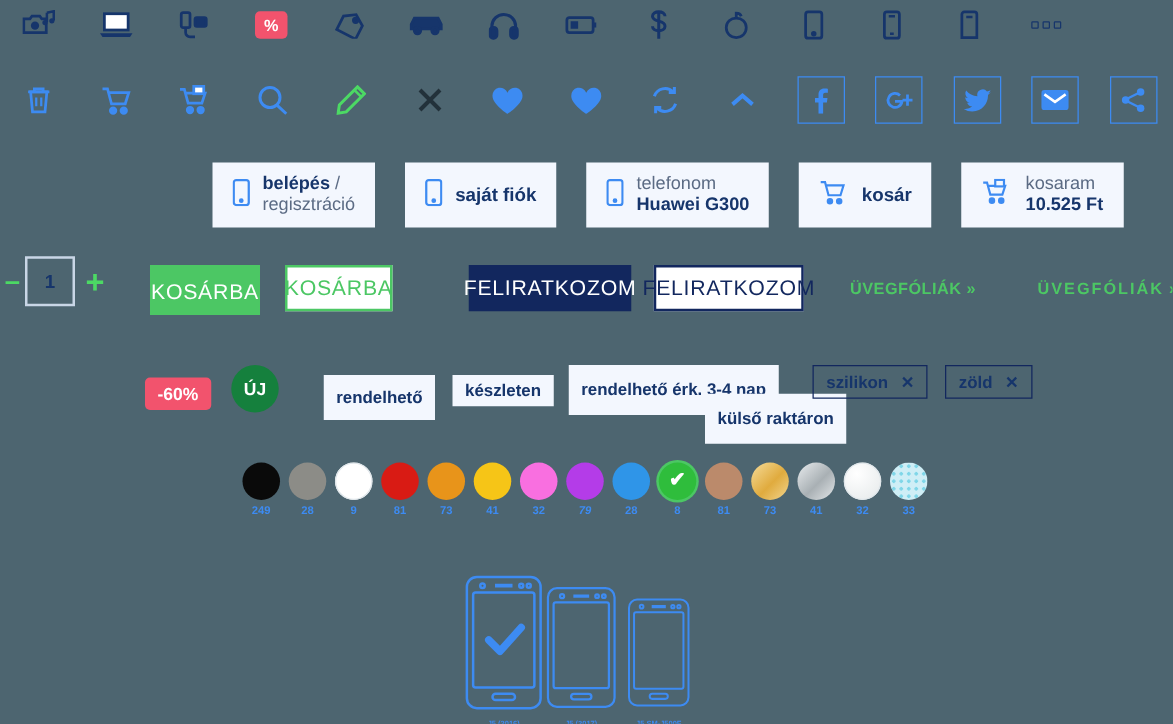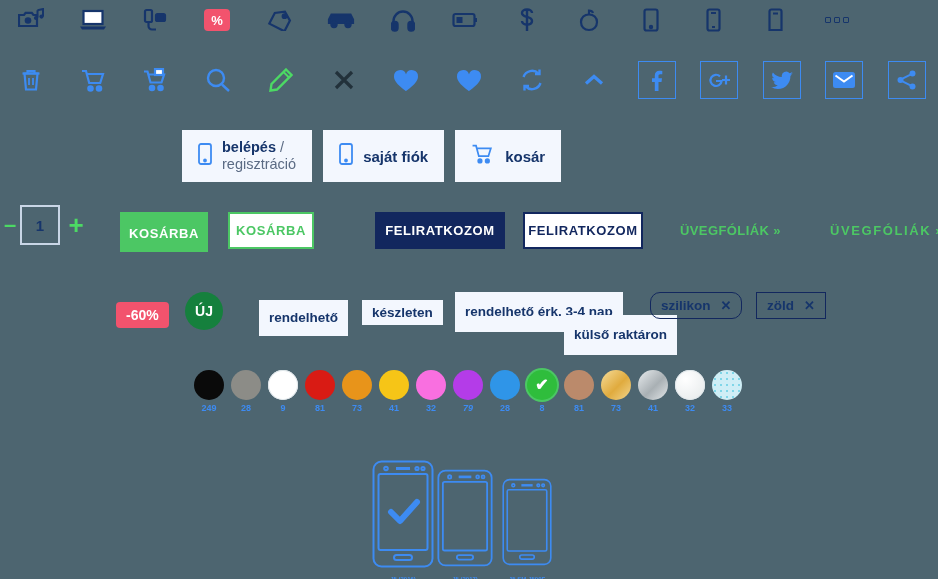--- a/index.html
+++ b/index.html
@@ -43,21 +43,21 @@
   .icon-green { color: #4cd964 !important; }
   .icon-dark  { color: #22313a !important; }
   .social-box {
     width: 38px; height: 38px;
     border: 1.5px solid #3d8bf2;
     display: flex; align-items: center; justify-content: center;
     color: #3d8bf2;
   }
 
   
-  #account-row { position: absolute; top: 130px; left: 182px; display: flex; gap: 11px; }
+  #account-row { position: absolute; top: 130px; left: 170px; display: flex; gap: 24px; }
   .acct-box {
     background: #f3f7fe; height: 52px; padding: 0 16px;
     display: flex; align-items: center; gap: 10px;
     color: #16356b;
   }
   .acct-text { line-height: 1.15; font-size: 14.5px; }
   .acct-text .b { font-weight: bold; }
   .acct-text .n { font-weight: normal; color: #5b6b84; }
   .acct-single { font-weight: bold; font-size: 15px; }
   .phone-glyph { color: #3d8bf2; }
@@ -67,21 +67,21 @@
   .stepper { position: absolute; top: 0; left: 0; display: flex; align-items: center; }
   .step-minus { color: #4cd964; font-weight: bold; font-size: 22px; width: 20px; text-align: center; line-height: 1; }
   .step-plus  { color: #4cd964; font-weight: bold; font-size: 26px; width: 32px; text-align: center; line-height: 1; }
   .qty-box {
     width: 40px; height: 40px; border: 2px solid #c9d6e6; background: transparent;
     color: #16356b; font-size: 15px; font-weight: bold;
     display: flex; align-items: center; justify-content: center;
   }
   .btn {
     display: flex; align-items: center; justify-content: center;
-    font-weight: bold; letter-spacing: 0.6px; font-size: 13px;
+    font-weight: normal; letter-spacing: 0.6px; font-size: 17px;
   }
   .btn-cart-solid {
     position: absolute; left: 120px; top: 7px;
     width: 88px; height: 40px;
     background: #4cc764; color: #ffffff;
     overflow: hidden; line-height: 1.05; text-align: center;
     padding-top: 4px;
   }
   .btn-cart-outline {
     position: absolute; left: 228px; top: 7px;
@@ -130,21 +130,21 @@
   #stock-2 { left: 362px; top: 10px; height: 25px; }
   #stock-3 { left: 455px; top: 2px; height: 40px; }
   #stock-4 { left: 564px; top: 2px; height: 40px; margin-top: 23px; }
   .filter-chip {
     position: absolute; top: 2px;
     border: 1.5px solid #12275e; color: #16356b;
     font-weight: bold; font-size: 13.5px; height: 27px;
     display: flex; align-items: center; gap: 10px;
     padding: 0 10px;
   }
-  #chip-1 { left: 650px; border-radius: 10px; }
+  #chip-1 { left: 650px; }
   #chip-2 { left: 756px; }
   .chip-x { font-size: 13px; font-weight: bold; }
 
   
   #swatch-row { position: absolute; top: 370px; left: 0; width: 938px; height: 45px; }
   .swatch-cell {
     position: absolute; width: 34px;
     display: flex; flex-direction: column; align-items: center; gap: 3px;
   }
   .swatch {
@@ -424,32 +424,58 @@
     <div class="acct-box">
       <span class="phone-glyph">
         <svg width="14" height="22" viewBox="0 0 14 22" fill="none" stroke="currentColor" stroke-width="1.8">
           <rect x="1" y="1" width="12" height="20" rx="2"></rect>
             <circle cx="7" cy="17.5" r="1" fill="currentColor"></circle>
         </svg>
       </span>
       <span class="acct-single">saját fiók</span>
     </div>
 
+    <div class="acct-box">
+      <span class="phone-glyph">
+        <svg width="14" height="22" viewBox="0 0 14 22" fill="none" stroke="currentColor" stroke-width="1.8">
+          <rect x="1" y="1" width="12" height="20" rx="2"></rect>
+            <circle cx="7" cy="17.5" r="1" fill="currentColor"></circle>
+        </svg>
+      </span>
+      <span class="acct-text">
+        <span class="n">telefonom</span><br>
+        <span class="b">Huawei G300</span>
+      </span>
+    </div>
 
     <div class="acct-box">
       <span class="phone-glyph">
         <svg width="24" height="20" viewBox="0 0 26 23" fill="none" stroke="currentColor" stroke-width="2">
           <path d="M1 2h4l3.2 12h11L22 5H6.5"></path>
           <circle cx="9.5" cy="19.5" r="2" fill="currentColor"></circle>
             <circle cx="18" cy="19.5" r="2" fill="currentColor"></circle>
         </svg>
       </span>
       <span class="acct-single">kosár</span>
     </div>
 
+    <div class="acct-box">
+      <span class="phone-glyph">
+        <svg width="25" height="21" viewBox="0 0 27 24" fill="none" stroke="currentColor" stroke-width="2">
+          <path d="M1 3.5h3.5l3 11h11l2.6-8H6"></path>
+          <rect x="12" y="1" width="8" height="6" fill="#f3f7fe"></rect>
+          <circle cx="9" cy="20" r="2" fill="currentColor"></circle>
+            <circle cx="17.5" cy="20" r="2" fill="currentColor"></circle>
+        </svg>
+      </span>
+      <span class="acct-text">
+        <span class="n">kosaram</span><br>
+        <span class="b">10.525 Ft</span>
+      </span>
+    </div>
   </div>
 
   <div id="buttons-row">
 
     <div class="stepper">
       <div class="step-minus">–</div>
       <div class="qty-box">1</div>
       <div class="step-plus">+</div>
     </div>
 

